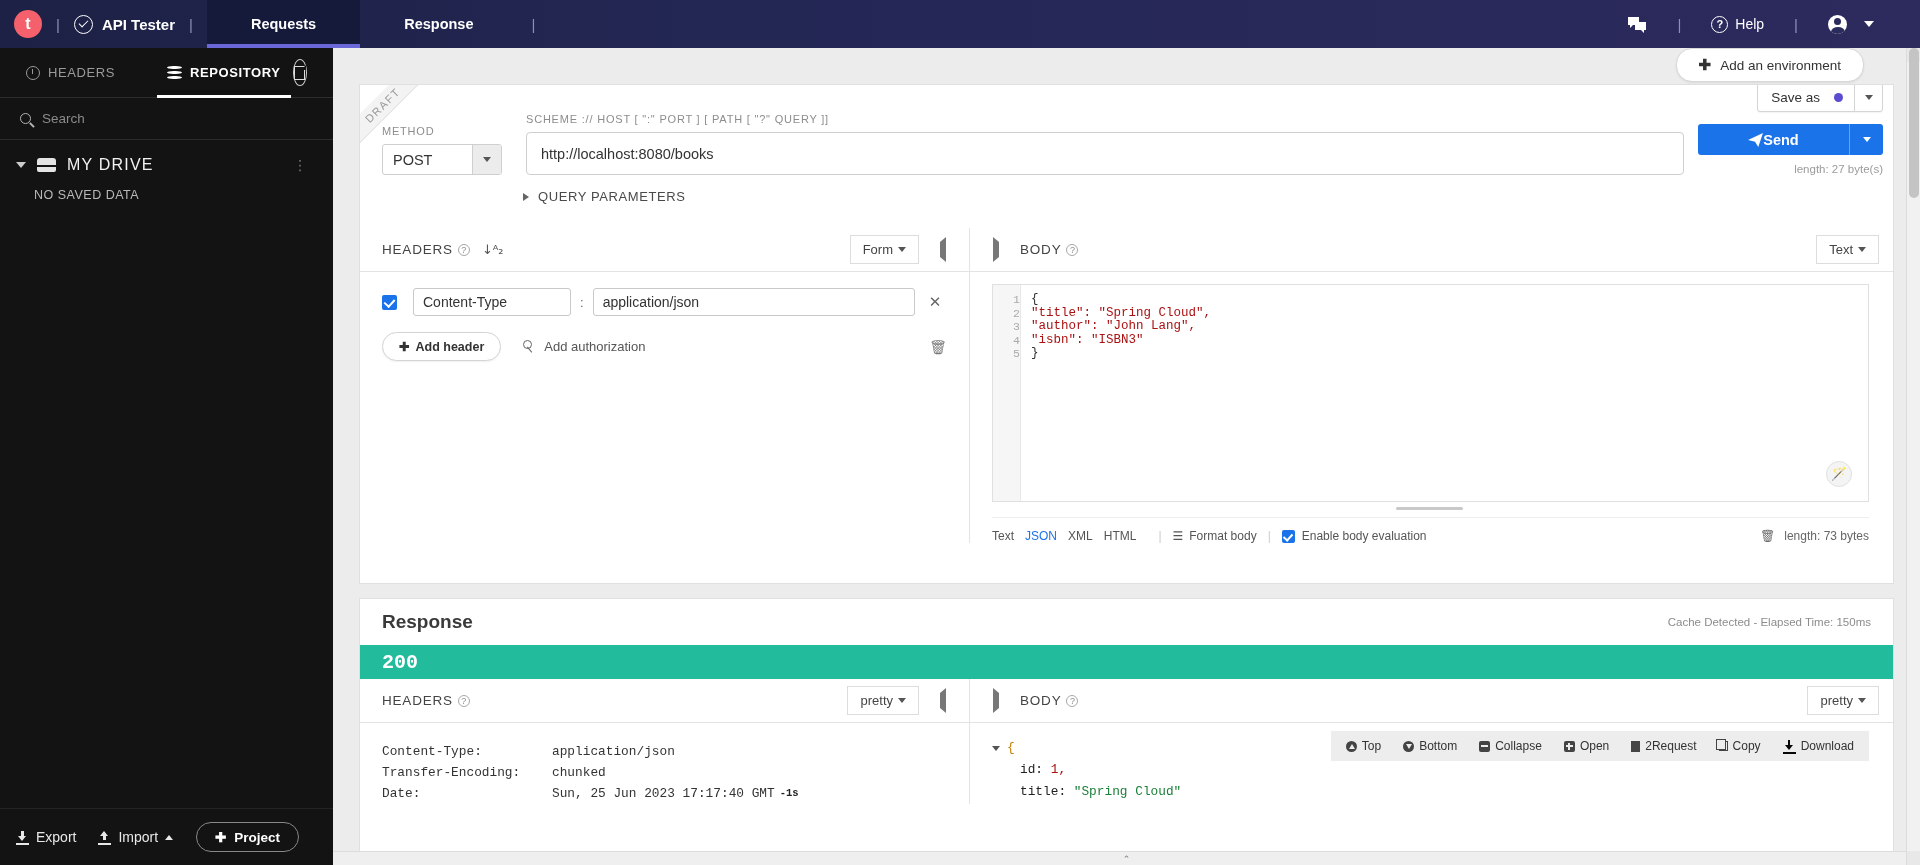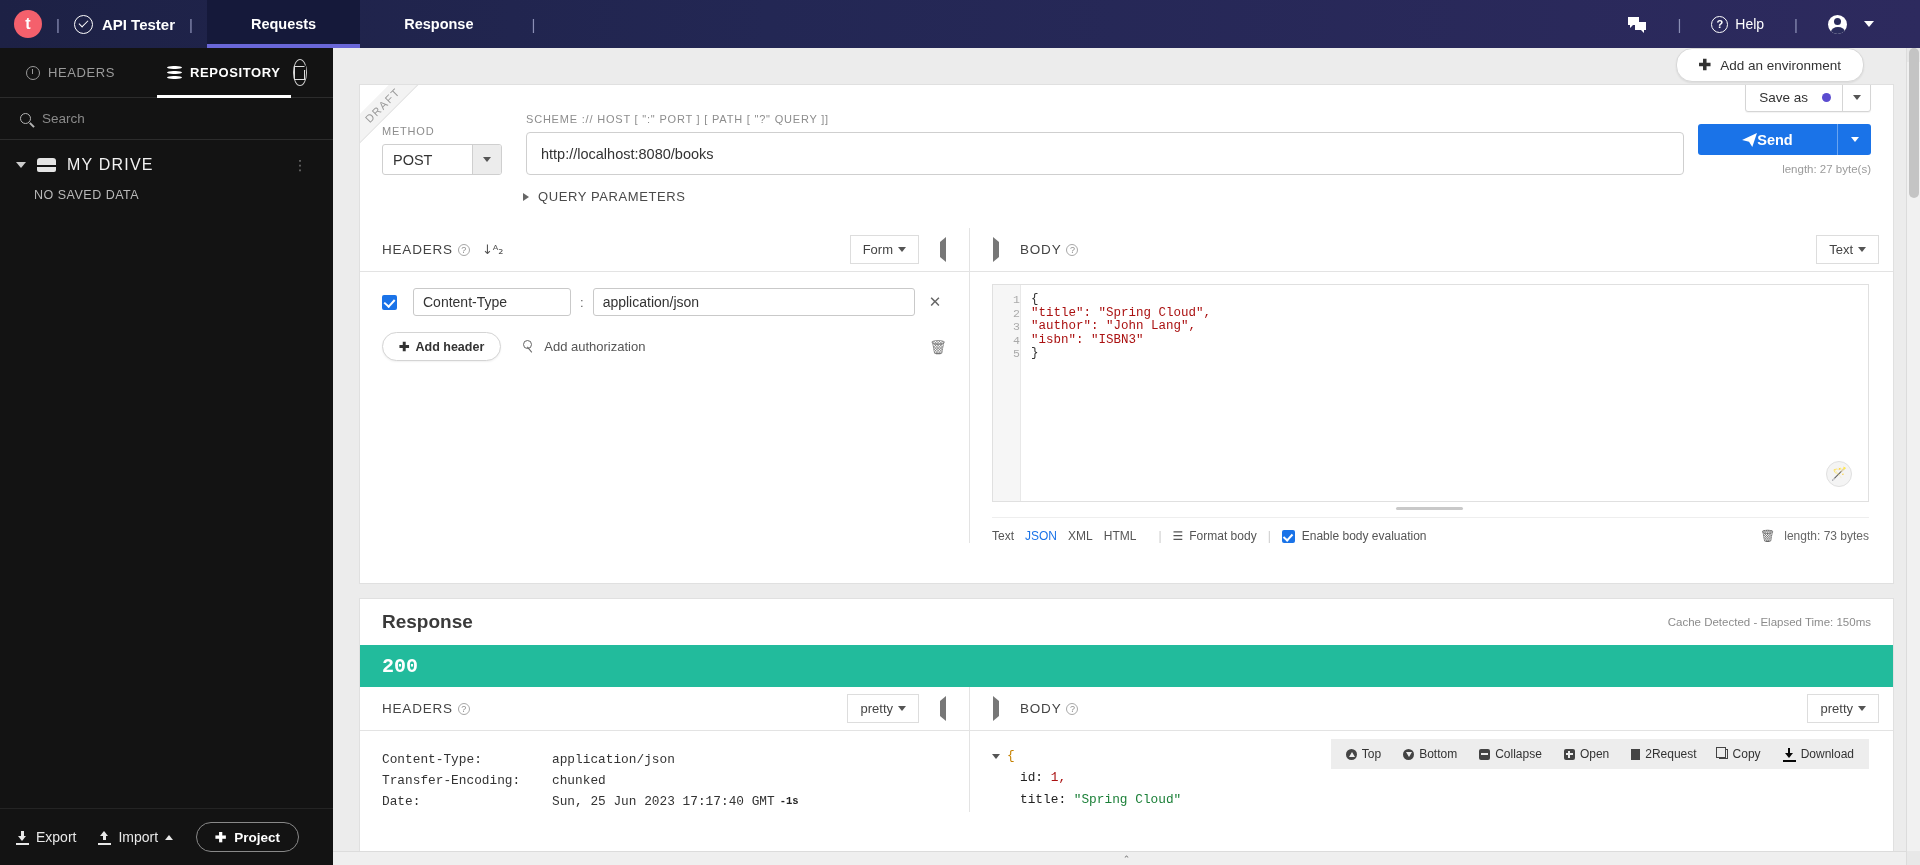--- a/index.html
+++ b/index.html
@@ -263,21 +263,21 @@
   .tri-dn-gray {
     width: 0; height: 0; border-left: 4.5px solid transparent;
     border-right: 4.5px solid transparent; border-top: 5.5px solid #555;
   }
   .url-box { flex: 1; margin-right: 14px; }
   .url-input {
     height: 43px; border: 1px solid #cfcfcf; border-radius: 4px;
     background: #fff; display: flex; align-items: center;
     padding-left: 14px; font-size: 14.5px; color: #333;
   }
-  .send-col { width: 195px; padding-right: 22px; }
+  .send-col { width: 195px; padding-right: 10px; }
   .saveas-wrap {
     display: flex; justify-content: flex-end; margin-bottom: 12px;
     margin-top: -58px;
   }
   .saveas {
     display: flex; height: 30px; border: 1px solid #d5d5d5; border-radius: 3px;
     background: #fff; cursor: pointer; box-shadow: 0 1px 1px rgba(0,0,0,.05);
   }
   .saveas .lab {
     display: flex; align-items: center; gap: 14px;
@@ -458,21 +458,21 @@
   .blen { margin-left: auto; display: flex; align-items: center; gap: 9px; color: #666; }
 
   
   #response-card { margin-top: 14px; height: 300px; }
   .resp-head {
     height: 46px; display: flex; align-items: center; padding: 0 22px;
   }
   .resp-title { font-size: 19px; font-weight: 600; color: #3a3a3a; }
   .cache-note { margin-left: auto; font-size: 11.5px; color: #8c8c8c; }
   .status-bar {
-    background: #22bb9c; color: #fff; height: 42px;
+    background: #22bb9c; color: #fff; height: 34px;
     display: flex; align-items: center; padding-left: 22px;
     font-family: "Liberation Mono", monospace; font-size: 20px; font-weight: bold;
   }
   .resp-split { display: flex; }
   .rpane-l { width: 610px; border-right: 1px solid #e3e3e3; }
   .rpane-r { flex: 1; position: relative; }
   .kv-list {
     padding: 18px 0 0 22px; font-family: "Liberation Mono", monospace;
     font-size: 12.8px; color: #333; line-height: 21px;
   }

